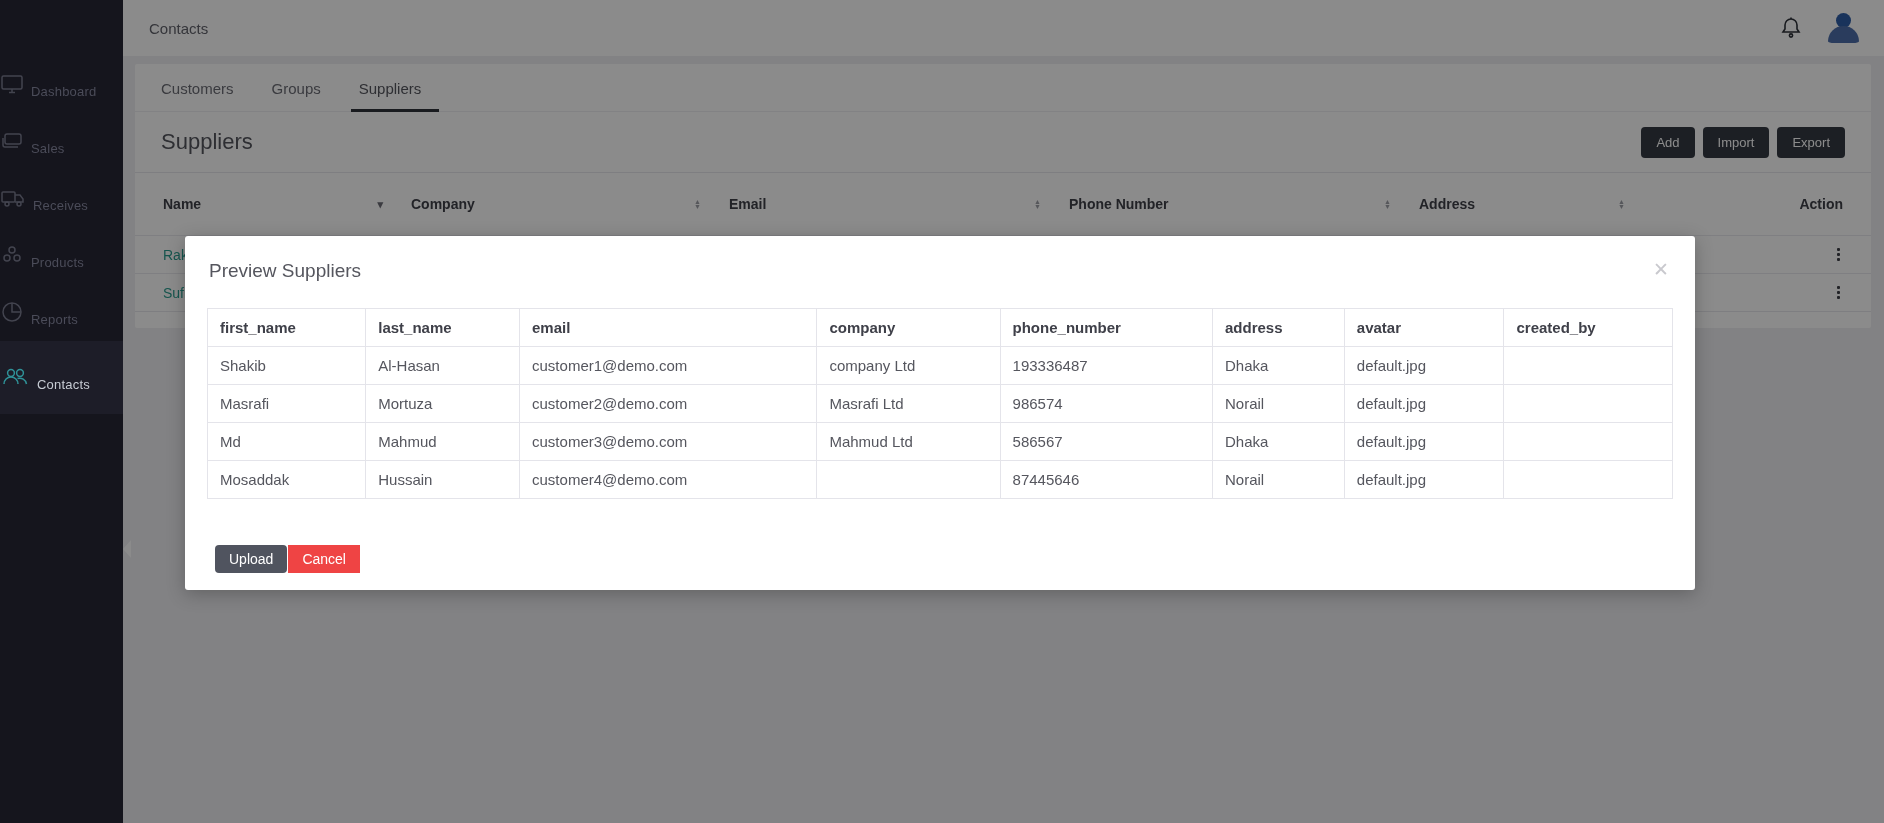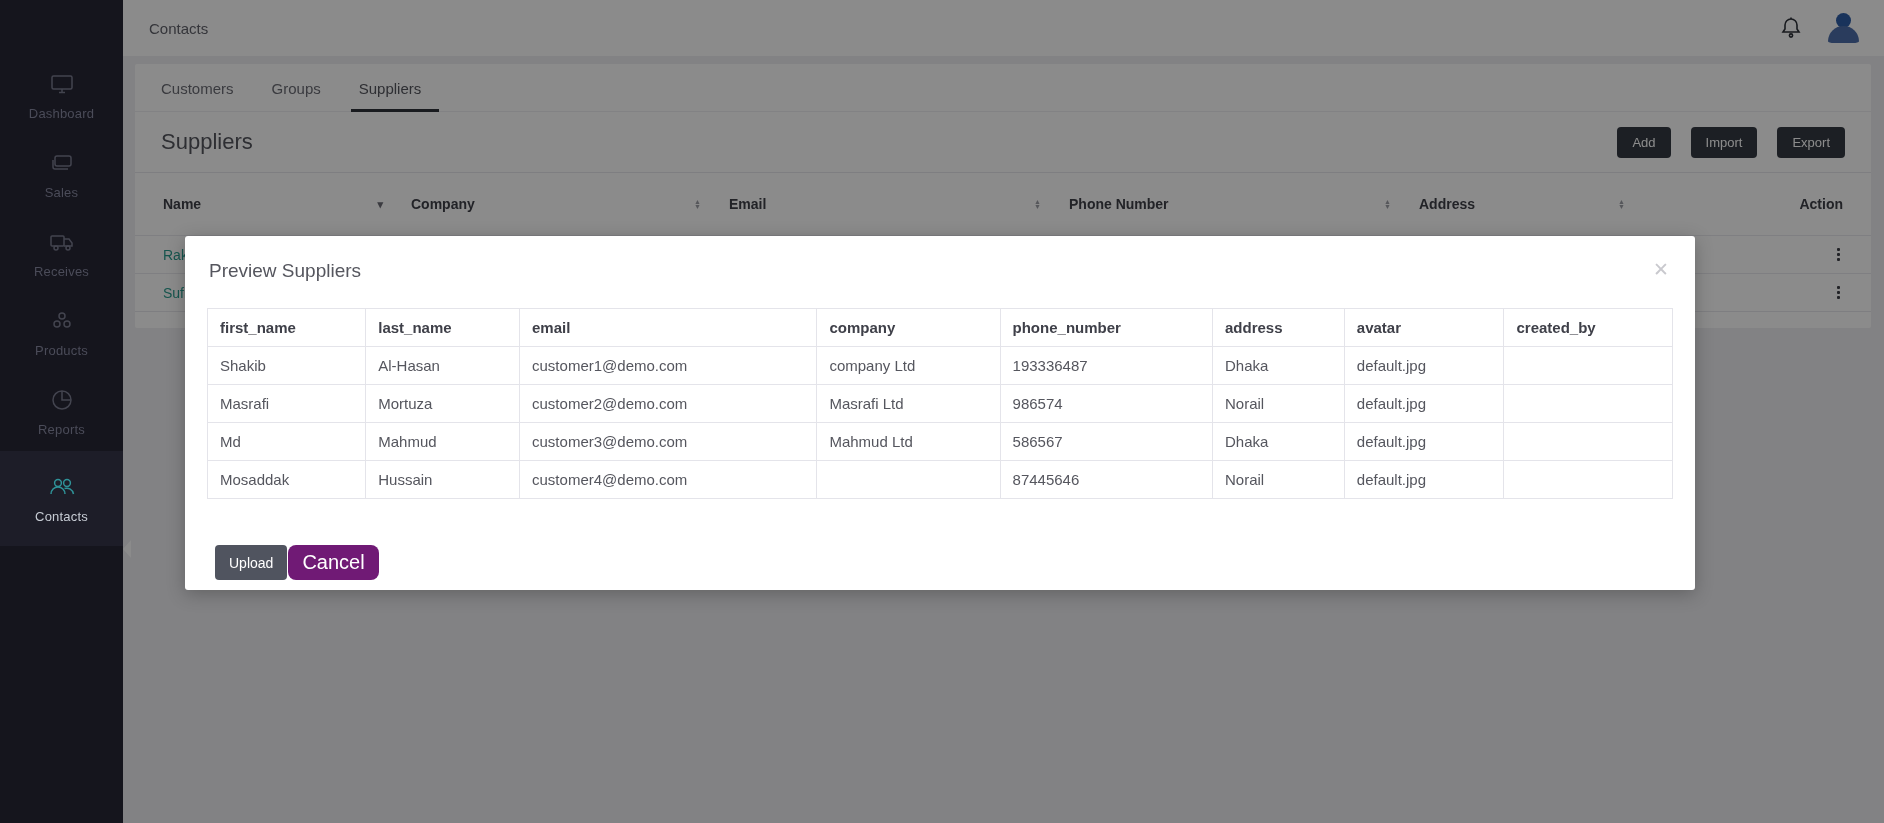--- a/index.html
+++ b/index.html
@@ -1,21 +1,21 @@
 <!DOCTYPE html>
 <html><head>
 <meta charset="utf-8">
 <style>
   * { margin:0; padding:0; box-sizing:border-box; }
   html,body { width:1884px; height:823px; overflow:hidden; }
   body { font-family:"Liberation Sans", sans-serif; background:#eeeef2; position:relative; }
 
   
   .sidebar { position:absolute; left:0; top:0; width:123px; height:823px; background:#15151d; z-index:10; }
-  .side-item { width:123px; padding:17px 0 14px 0; display:flex; flex-direction:column; align-items:center; gap:7px; cursor:pointer; }
+  .side-item { width:123px; padding:17px 0 14px 0; display:flex; flex-direction:row; align-items:flex-end; gap:7px; cursor:pointer; }
   .side-item .lbl { font-size:13px; color:#4b4c59; letter-spacing:.2px; }
   .side-item svg { stroke:#43444f; fill:none; stroke-width:1.5; }
   .side-item.active { background:#1d1d28; padding:25px 0 22px 0; }
   .side-item.active svg { stroke:#2f9298; }
   .side-item.active .lbl { color:#c7ccd4; }
 
   
   .topbar { position:absolute; left:123px; top:0; right:0; height:56px; background:#ffffff; display:flex; align-items:center; padding:0 26px; }
   .topbar .title { font-size:15px; color:#62636c; }
   .topbar .right { margin-left:auto; display:flex; align-items:center; gap:26px; }
@@ -25,21 +25,21 @@
   .avatar .bodyy { position:absolute; left:0; top:13px; width:31px; height:17px; border-radius:50% 50% 6px 6px / 90% 90% 10% 10%; background:#4d6fab; }
 
   
   .card { position:absolute; left:135px; top:64px; width:1736px; height:264px; background:#ffffff; border-radius:2px; }
   .tabs { display:flex; gap:34px; padding:0 24px; height:48px; align-items:center; border-bottom:1px solid #efeff3; }
   .tab { font-size:15px; color:#6b6c75; padding:14px 2px 12px; cursor:pointer; position:relative; }
   .tab.active { color:#55565e; }
   .tab.active::after { content:""; position:absolute; left:-6px; right:-16px; bottom:-3px; height:3px; background:#2e323a; }
   .page-head { display:flex; align-items:center; padding:0 26px; height:60px; }
   .page-head h1 { font-size:22px; font-weight:400; color:#55565e; }
-  .page-actions { margin-left:auto; display:flex; gap:20px; }
+  .page-actions { margin-left:auto; display:flex; gap:8px; }
   .btn-dark { background:#343a43; color:#fff; border:none; border-radius:4px; font-size:13px; font-family:inherit; padding:8px 15px; cursor:pointer; }
   .divider { height:1px; background:#e7e7ec; }
 
   .grid-row { display:grid; grid-template-columns:248px 318px 340px 350px 234px 1fr; padding:0 28px; align-items:center; }
   .thead { height:62px; }
   .th { font-size:14px; font-weight:700; color:#3f4049; display:flex; align-items:center; justify-content:space-between; padding-right:28px; }
   .th.last { justify-content:flex-end; padding-right:0; }
   .sort-one { color:#6c6d76; font-size:11px; }
   .sort-both { display:flex; flex-direction:column; line-height:5px; font-size:7px; color:#9fa0a8; }
   .trow { height:38px; border-top:1px solid #e9e9ef; }
@@ -55,21 +55,21 @@
   .modal { position:absolute; left:185px; top:236px; width:1510px; height:354px; background:#ffffff; border-radius:3px; box-shadow:0 4px 18px rgba(0,0,0,.25); z-index:60; padding:24px 22px; }
   .modal-head { display:flex; align-items:flex-start; }
   .modal-title { font-size:19px; font-weight:400; color:#55565e; padding-left:2px; }
   .modal-close { margin-left:auto; color:#c9c9ce; font-size:19px; line-height:19px; cursor:pointer; margin-right:4px; }
   .ptable { width:100%; border-collapse:collapse; margin-top:26px;border-radius:9px; }
   .ptable th, .ptable td { border:1px solid #e4e4ea; font-size:15px; text-align:left; padding:9px 12px; height:38px; }
   .ptable th { color:#3f4049; font-weight:700; }
   .ptable td { color:#55565e; font-weight:400; }
   .modal-actions { margin-top:46px; padding-left:8px; display:flex; gap:1px; }
   .btn-upload { background:#50545f; color:#fff; border:none; border-radius:4px; font-size:14px; font-family:inherit; padding:6px 14px; cursor:pointer; }
-  .btn-cancel { background:#701a75; color:#fff; border:none; border-radius:8px; font-size:20px; font-family:inherit; padding:6px 14px; cursor:pointer; }
+  .btn-cancel { background:#ef4444; color:#fff; border:none; border-radius:0; font-size:14px; font-family:inherit; padding:6px 14px; cursor:pointer; }
 </style>
 </head>
 <body>
 
 <nav class="sidebar">
   <div style="height:56px"></div>
 
   <div class="side-item">
     <span>
       <svg width="24" height="22" viewBox="0 0 24 22">

